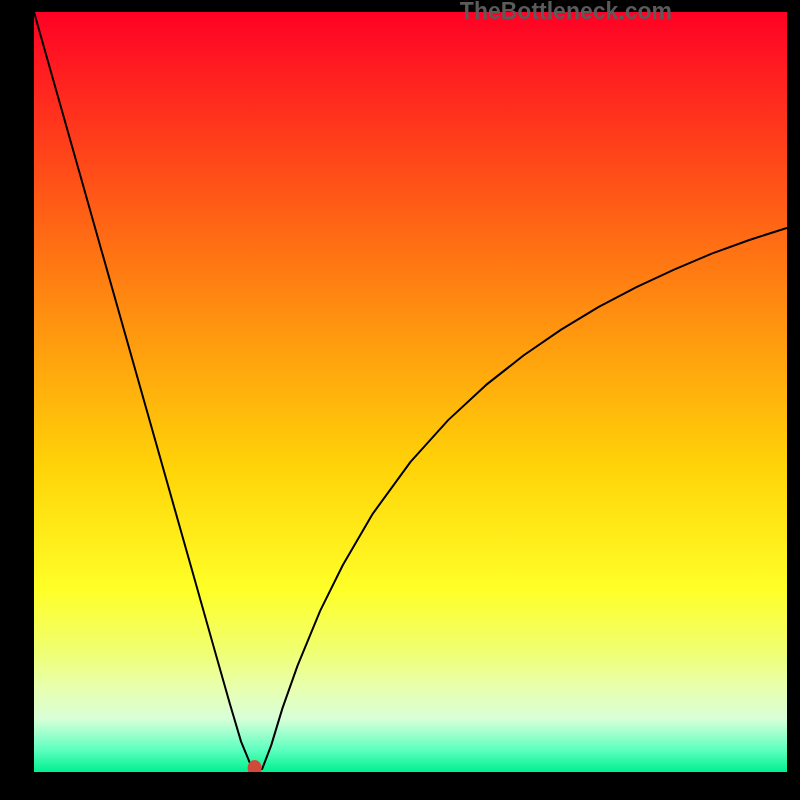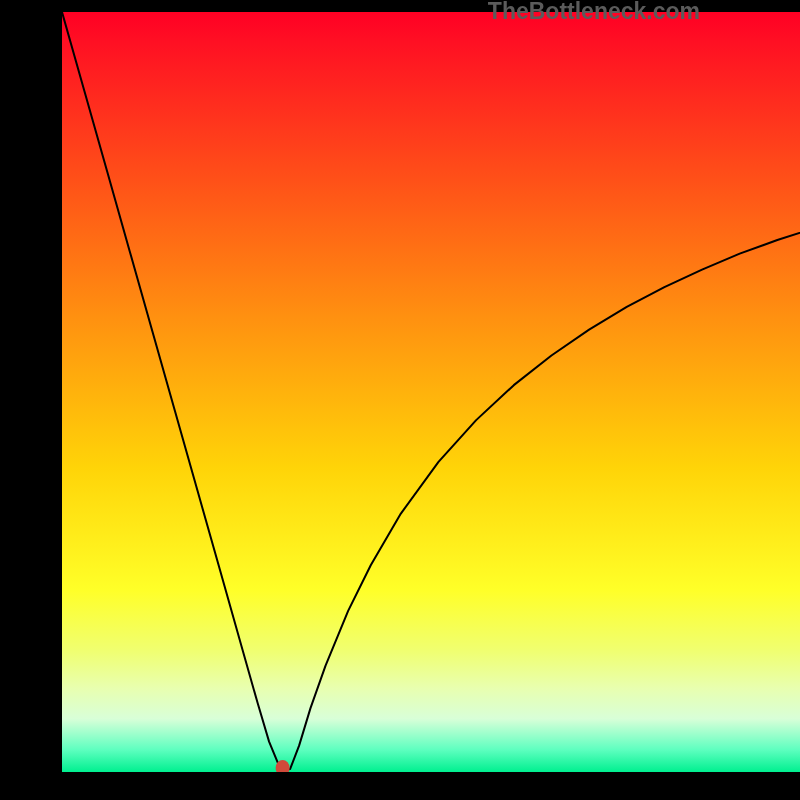--- a/index.html
+++ b/index.html
@@ -2,21 +2,20 @@
 <html><head>
 <meta charset="utf-8">
 <style>
   * { margin: 0; padding: 0; box-sizing: border-box; }
   html, body { width: 800px; height: 800px; overflow: hidden; background: #000; }
   .frame {
     width: 684px;
     height: 800px;
     background: #000;
     position: relative;
-    margin-left: 28px;
   }
   .plot-area {
     position: absolute;
     left: 34px;
     top: 12px;
     width: 753px;
     height: 760px;
   }
   .gradient-bg {
     position: absolute;

